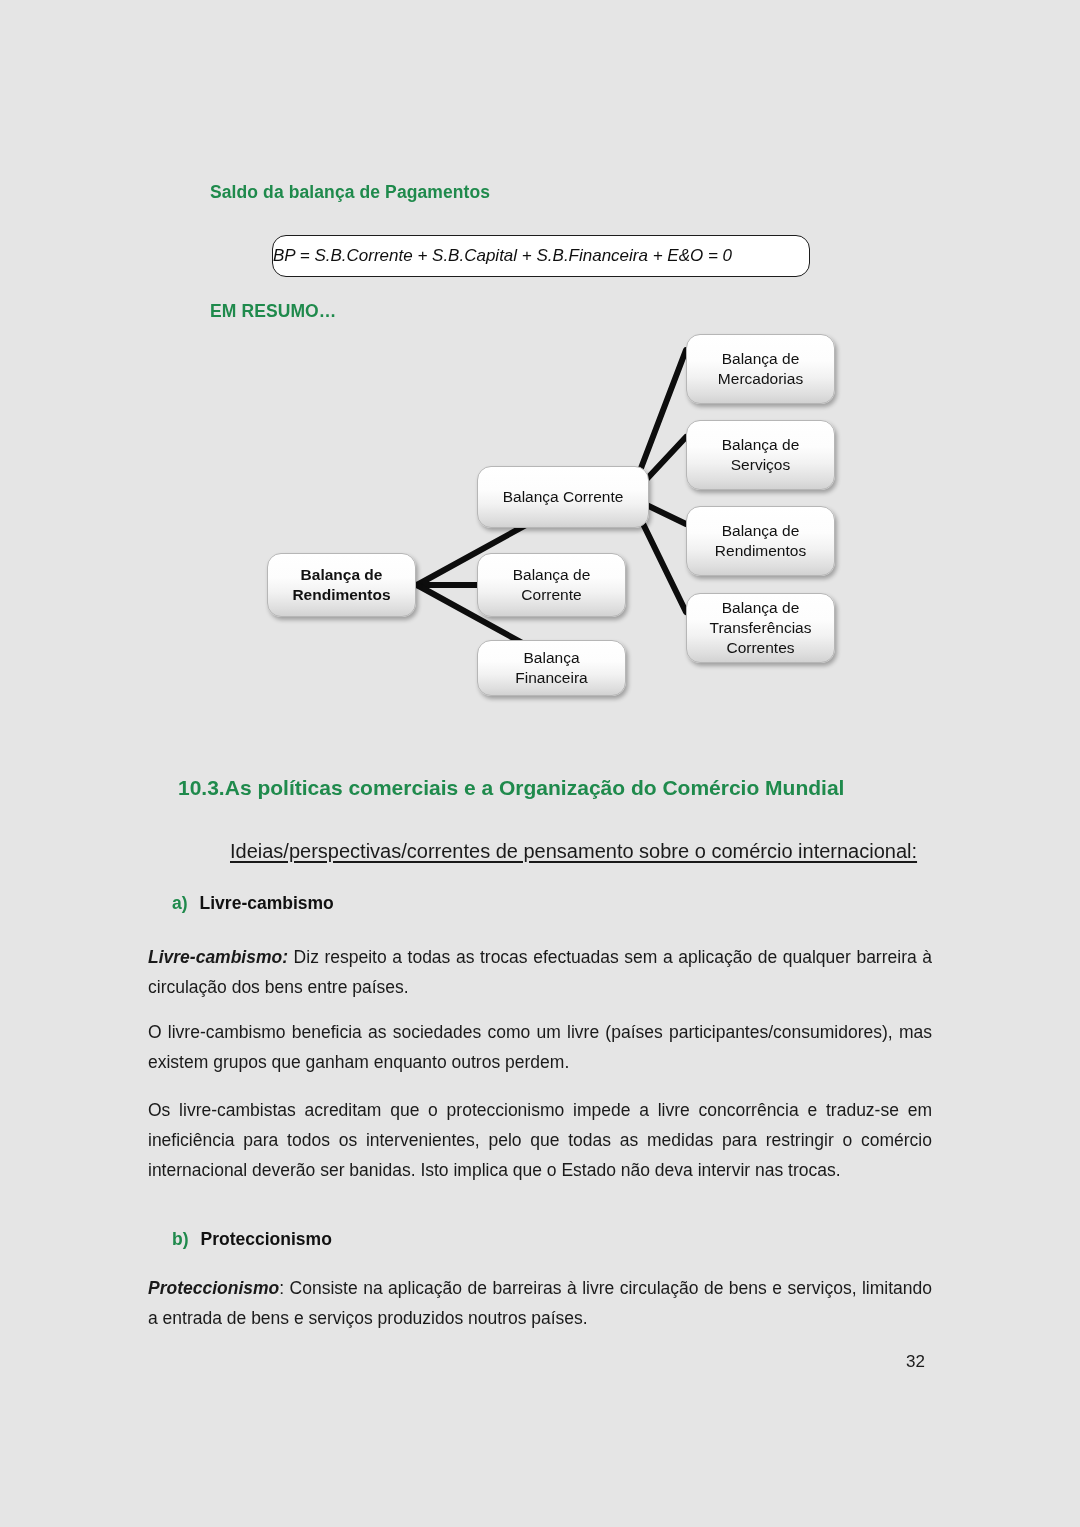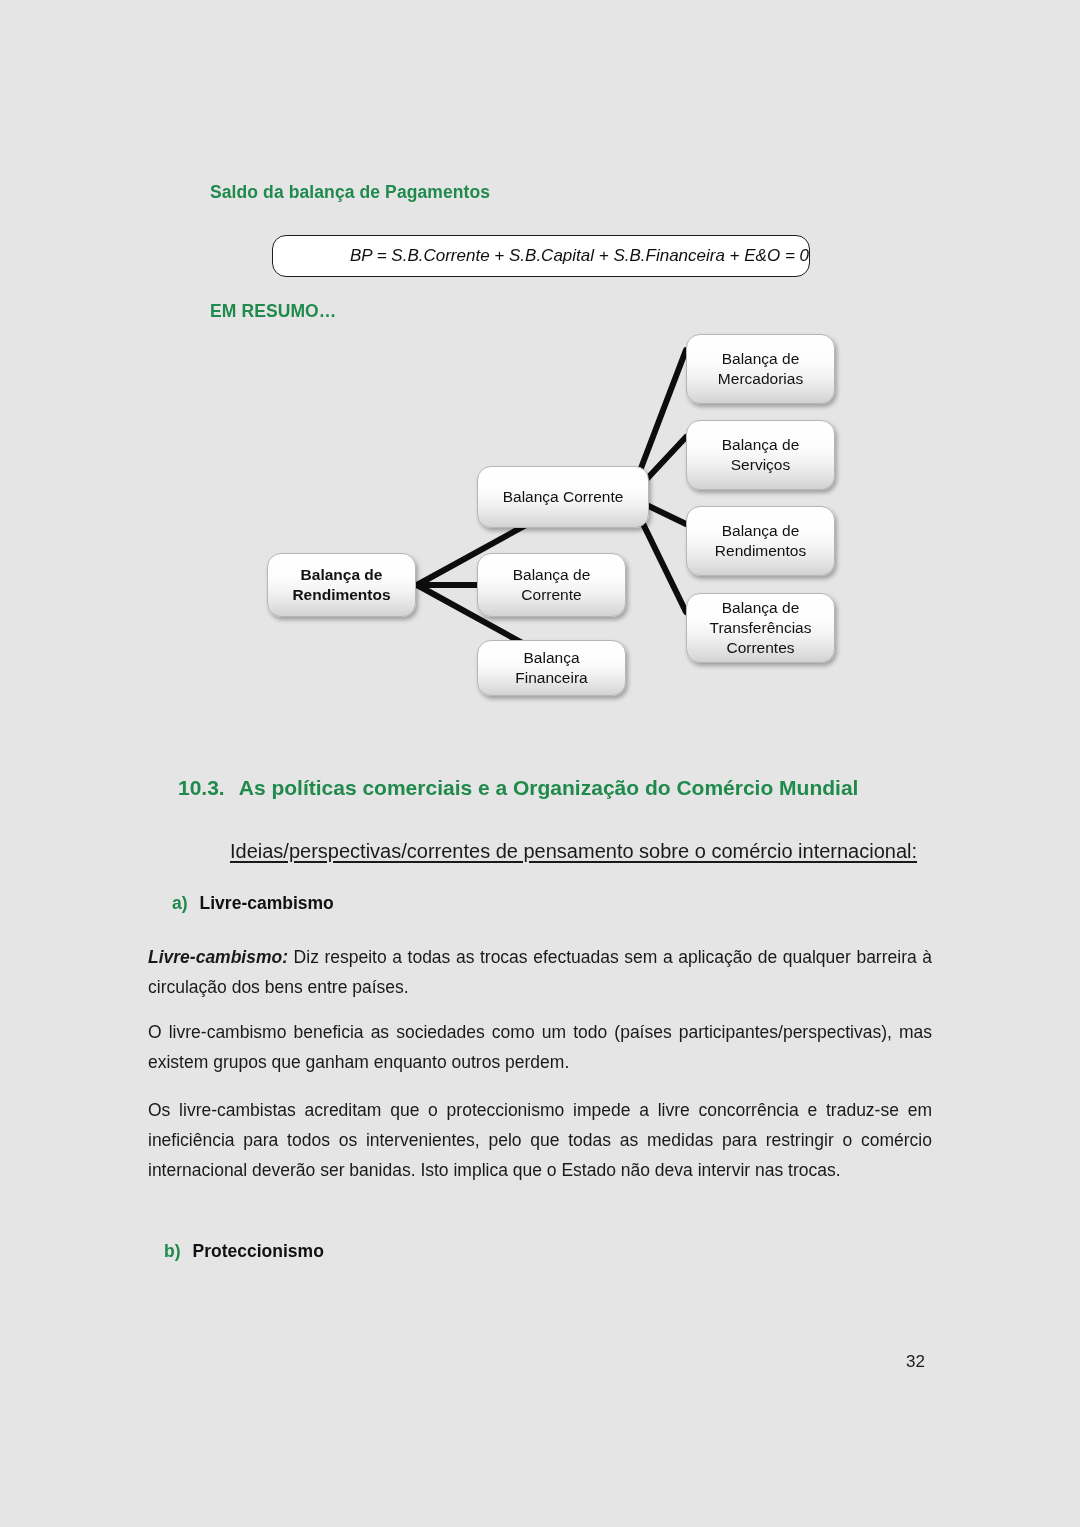--- a/index.html
+++ b/index.html
@@ -39,21 +39,21 @@
     position: absolute;
     left: 272px;
     top: 235px;
     width: 538px;
     height: 42px;
     border: 1.6px solid #1d1d1d;
     border-radius: 14px;
     background: #ffffff;
     display: flex;
     align-items: center;
-    justify-content: flex-end;
+    justify-content: flex-start;
     box-sizing: border-box;
   }
   #formula-text {
     font-style: italic;
     font-size: 17px;
     color: #0f0f0f;
     white-space: nowrap;
   }
 
   
@@ -111,21 +111,21 @@
   
   #section-heading {
     position: absolute;
     left: 178px;
     top: 776px;
     color: #1f8a4c;
     font-weight: bold;
     font-size: 21px;
     white-space: nowrap;
   }
-  #section-heading .num { margin-right: 14px; }
+  #section-heading .num { margin-right: 0; }
 
   
   #intro-line {
     position: absolute;
     left: 210px;
     top: 840px;
     font-size: 20px;
     text-decoration: underline;
     text-underline-offset: 3px;
     color: #1a1a1a;
@@ -139,21 +139,21 @@
     font-size: 17.5px;
     font-weight: bold;
     white-space: nowrap;
   }
   .letter-item .marker {
     color: #1f8a4c;
     margin-right: 12px;
   }
   .letter-item .label { color: #111111; }
   #item-a { left: 172px; top: 893px; }
-  #item-b { left: 164px; top: 1229px; margin-top: 12px; }
+  #item-b { left: 172px; top: 1229px; }
 
   
   .para {
     position: absolute;
     left: 148px;
     width: 784px;
     font-size: 17.5px;
     line-height: 1.72;
     text-align: justify;
     color: #1a1a1a;
@@ -263,24 +263,27 @@
   <div id="intro-line">Ideias/perspectivas/correntes de pensamento sobre o comércio internacional:</div>
 
   <div class="letter-item" id="item-a">
     <span class="marker">a)</span><span class="label">Livre-cambismo</span>
   </div>
 
   <div class="para" id="para-1">
     <b class="bi">Livre-cambismo:</b><span> Diz respeito a todas as trocas efectuadas sem a aplicação de qualquer barreira à circulação dos bens entre países.</span>
   </div>
 
-  <div class="para" id="para-2">O livre-cambismo beneficia as sociedades como um todo (países participantes/perspectivas), mas existem grupos que ganham enquanto outros perdem.</div>
+  <div class="para" id="para-2">O livre-cambismo beneficia as sociedades como um livre (países participantes/consumidores), mas existem grupos que ganham enquanto outros perdem.</div>
 
   <div class="para" id="para-3">Os livre-cambistas acreditam que o proteccionismo impede a livre concorrência e traduz-se em ineficiência para todos os intervenientes, pelo que todas as medidas para restringir o comércio internacional deverão ser banidas. Isto implica que o Estado não deva intervir nas trocas.</div>
 
   <div class="letter-item" id="item-b">
     <span class="marker">b)</span><span class="label">Proteccionismo</span>
   </div>
 
+  <div class="para" id="para-4">
+    <b class="bi">Proteccionismo</b><span>: Consiste na aplicação de barreiras à livre circulação de bens e serviços, limitando a entrada de bens e serviços produzidos noutros países.</span>
+  </div>
 
   <div id="page-number">32</div>
 
 </div>
 
 </body></html>

